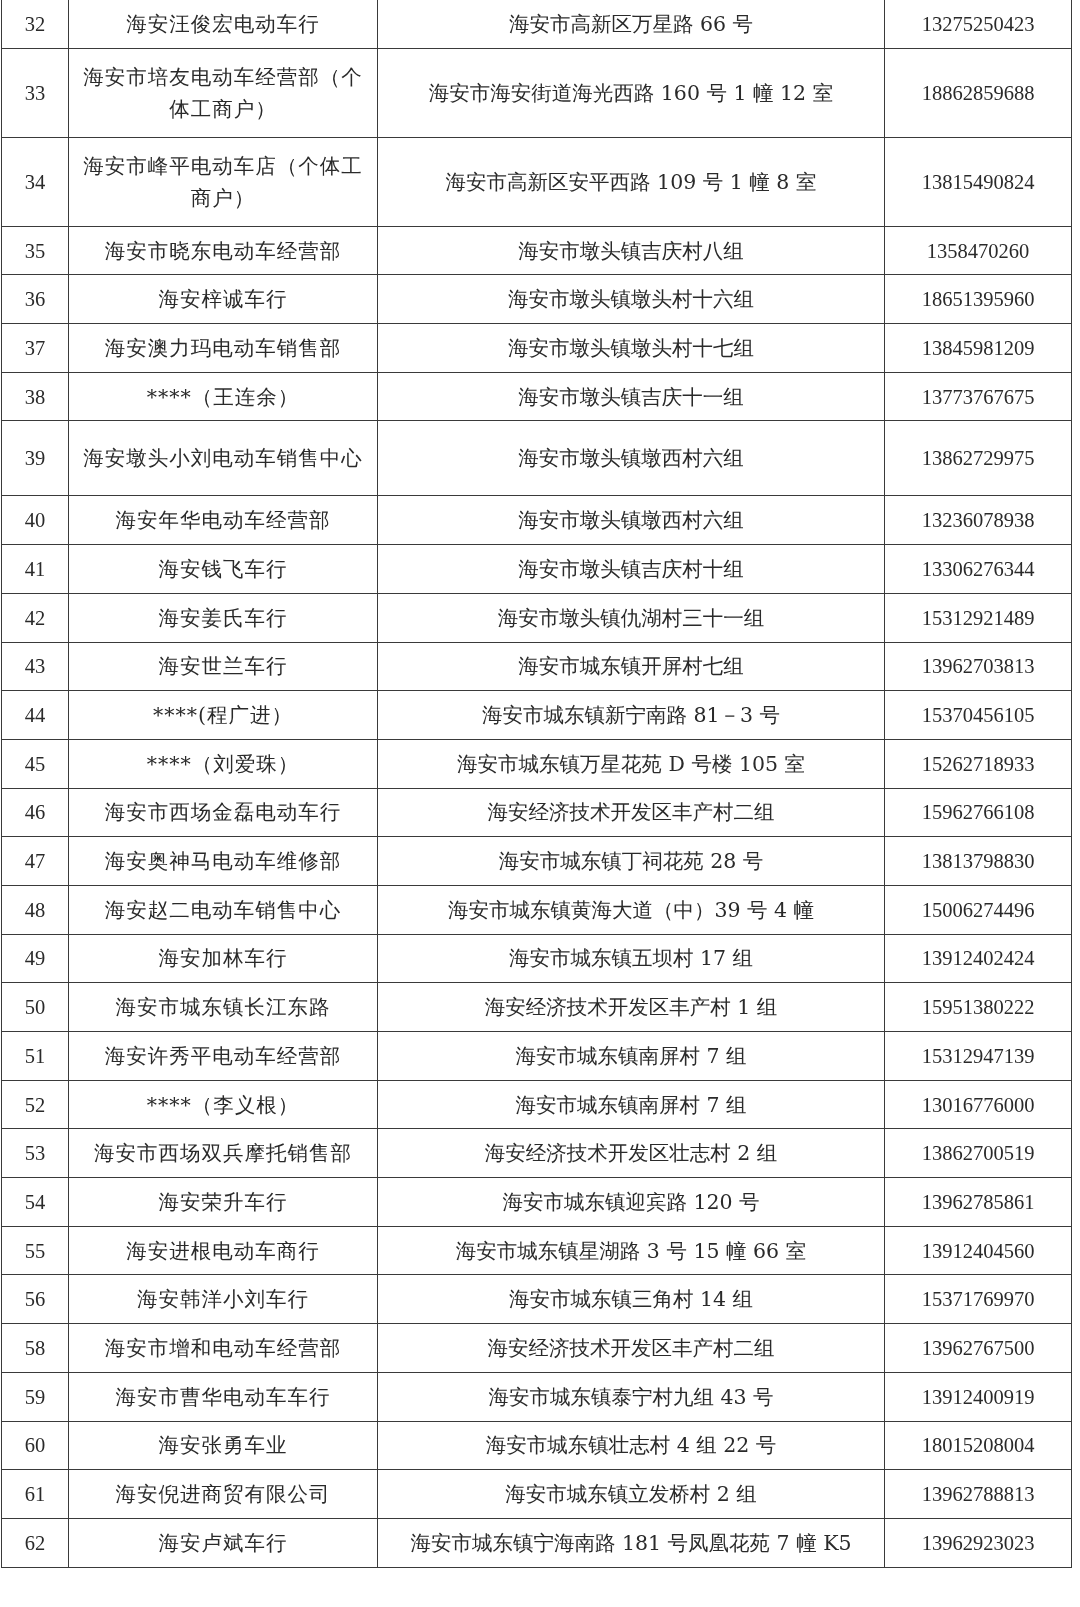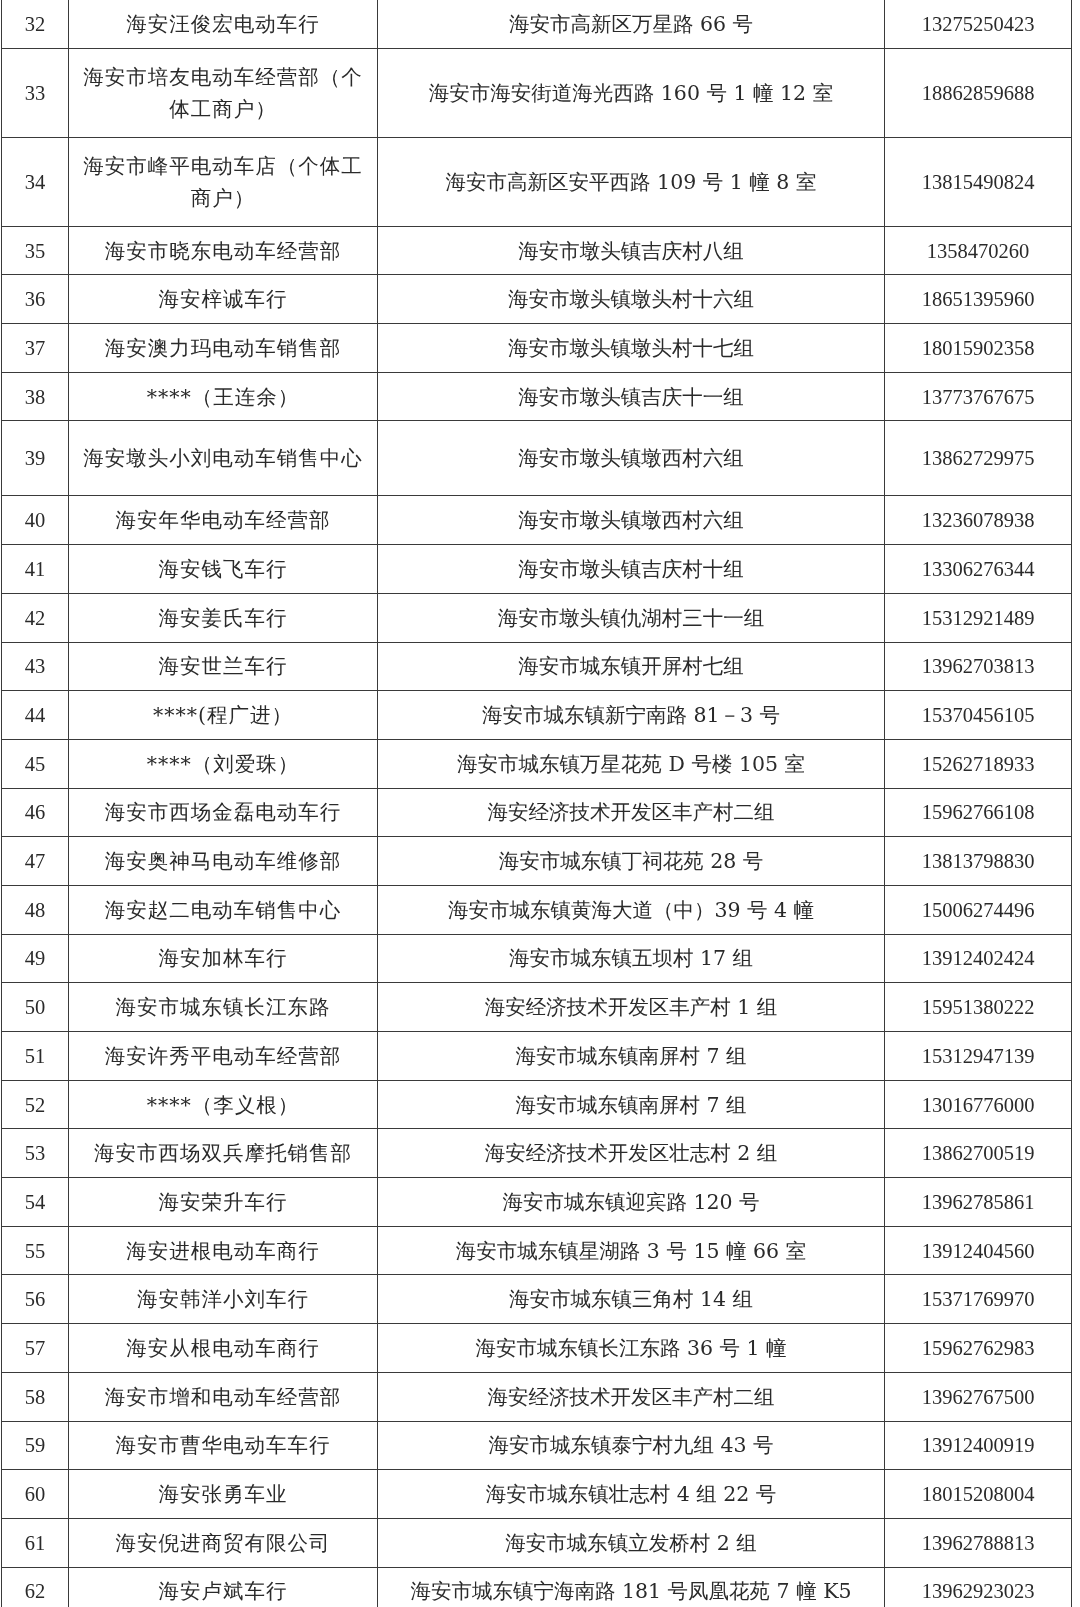--- a/index.html
+++ b/index.html
@@ -72,21 +72,21 @@
     <tr>
         <td class="col-no">36</td>
         <td class="col-name">海安梓诚车行</td>
         <td class="col-addr">海安市墩头镇墩头村十六组</td>
         <td class="col-phone">18651395960</td>
       </tr>
     <tr>
         <td class="col-no">37</td>
         <td class="col-name">海安澳力玛电动车销售部</td>
         <td class="col-addr">海安市墩头镇墩头村十七组</td>
-        <td class="col-phone">18015902358</td>
+        <td class="col-phone">13845981209</td>
       </tr>
     <tr>
         <td class="col-no">38</td>
         <td class="col-name">****（王连余）</td>
         <td class="col-addr">海安市墩头镇吉庆十一组</td>
         <td class="col-phone">13773767675</td>
       </tr>
     <tr class="tall">
         <td class="col-no">39</td>
         <td class="col-name wrap">海安墩头小刘电动车销售中心</td>
@@ -189,26 +189,20 @@
         <td class="col-addr">海安市城东镇星湖路 3 号 15 幢 66 室</td>
         <td class="col-phone">13912404560</td>
       </tr>
     <tr>
         <td class="col-no">56</td>
         <td class="col-name">海安韩洋小刘车行</td>
         <td class="col-addr">海安市城东镇三角村 14 组</td>
         <td class="col-phone">15371769970</td>
       </tr>
     <tr>
-        <td class="col-no">57</td>
-        <td class="col-name">海安从根电动车商行</td>
-        <td class="col-addr">海安市城东镇长江东路 36 号 1 幢</td>
-        <td class="col-phone">15962762983</td>
-      </tr>
-    <tr>
         <td class="col-no">58</td>
         <td class="col-name">海安市增和电动车经营部</td>
         <td class="col-addr">海安经济技术开发区丰产村二组</td>
         <td class="col-phone">13962767500</td>
       </tr>
     <tr>
         <td class="col-no">59</td>
         <td class="col-name">海安市曹华电动车车行</td>
         <td class="col-addr">海安市城东镇泰宁村九组 43 号</td>
         <td class="col-phone">13912400919</td>

